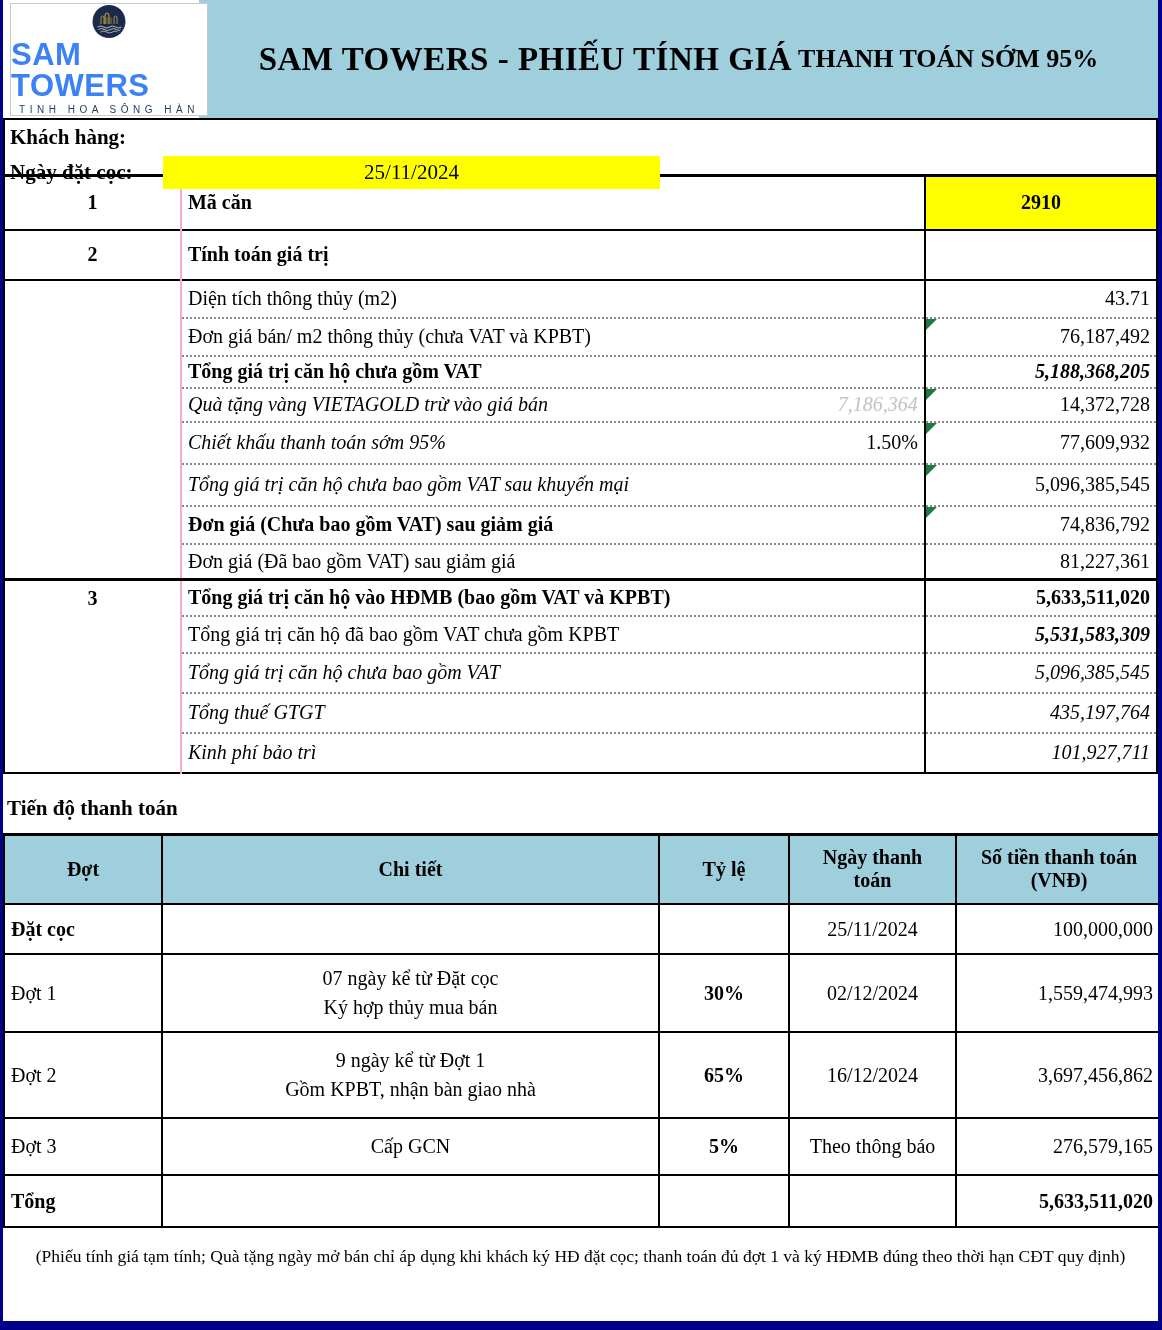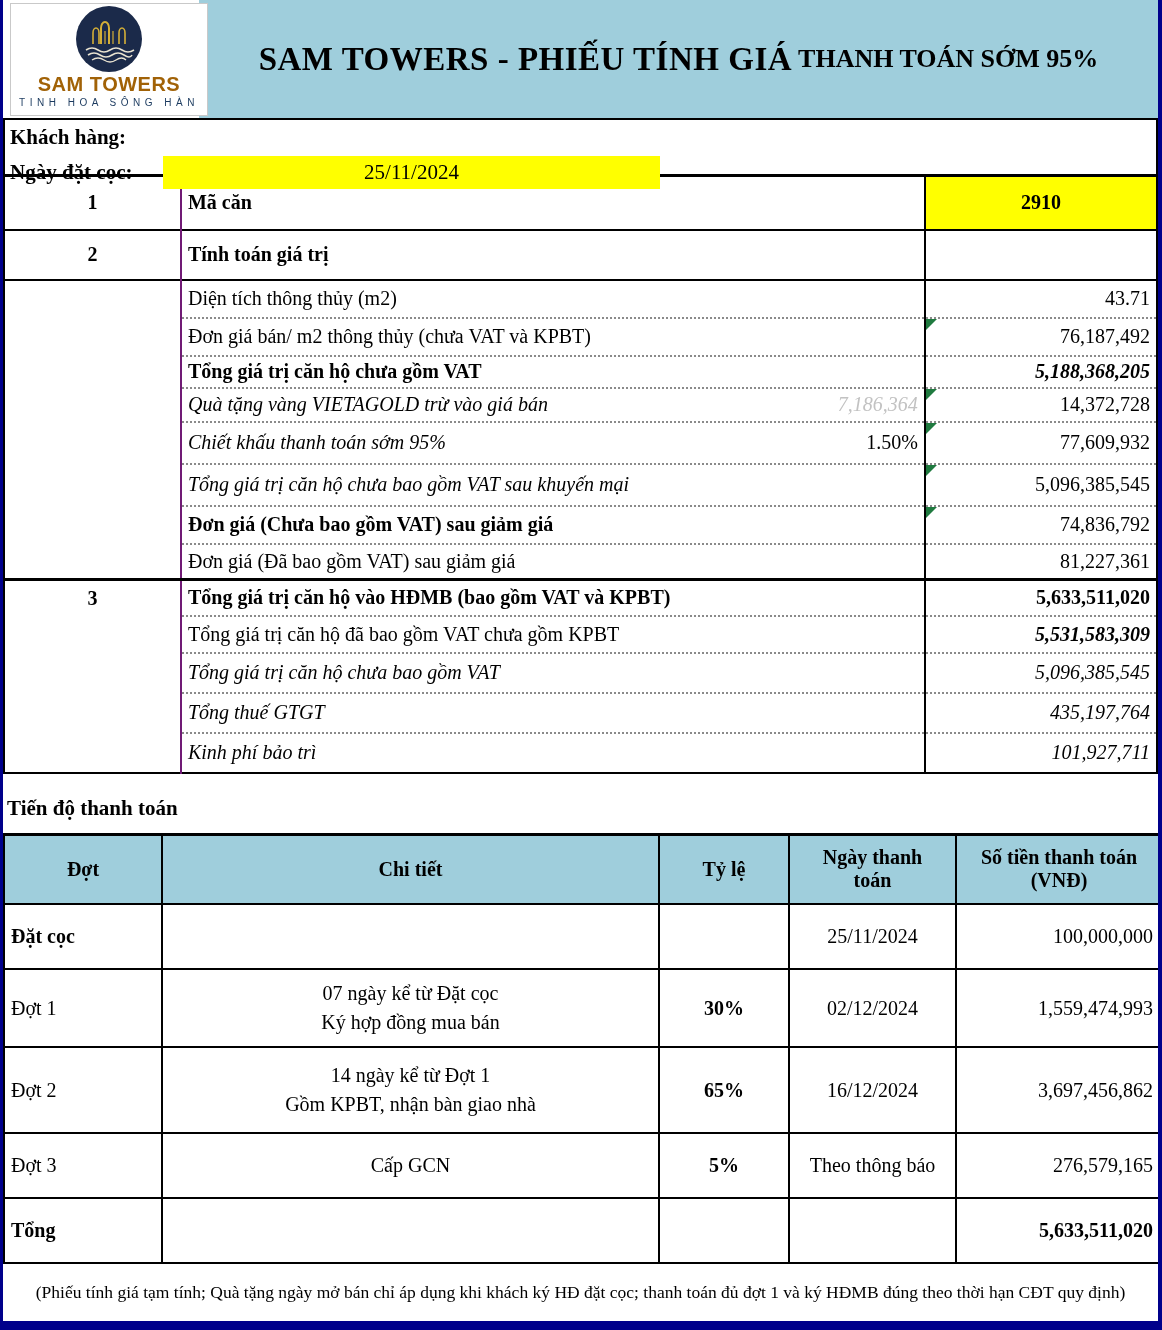--- a/index.html
+++ b/index.html
@@ -14,52 +14,52 @@
   .sheet{position:relative;width:1162px;height:1330px;background:#fff;
          border-left:3px solid var(--frame);border-right:4px solid var(--frame);overflow:hidden;}
   
   .top{position:relative;height:118px;background:#fff;}
   .title-band{position:absolute;left:196px;top:0;right:0;height:118px;background:var(--header-bg);
               display:flex;align-items:center;justify-content:center;gap:6px;}
   .title{font-size:33px;font-weight:bold;letter-spacing:.5px;}
   .subtitle{font-size:26px;font-weight:bold;}
   .logo-box{position:absolute;left:7px;top:3px;width:198px;height:113px;background:#fff;
             border:1px solid #c9c9c9;display:flex;flex-direction:column;align-items:center;justify-content:flex-start;z-index:2;}
-  .brand-name{font-family:"Liberation Sans","DejaVu Sans",sans-serif;font-weight:bold;font-size:20px;color:#a16207;letter-spacing:.5px;line-height:1;}
+  .brand-name{font-family:"Liberation Sans","DejaVu Sans",sans-serif;font-weight:bold;font-size:31px;color:#3b82f6;letter-spacing:.5px;line-height:1;}
   .brand-tag{font-family:"Liberation Sans","DejaVu Sans",sans-serif;font-size:10px;color:#1B3A5F;letter-spacing:4.5px;margin-top:3px;}
   
   .cust{border:2px solid #000;border-bottom:none;height:56px;}
   .cust-row{position:relative;height:35px;display:flex;align-items:center;}
   .cust-label{font-weight:bold;font-size:21px;padding-left:5px;}
   .date-cell{position:absolute;left:158px;top:1px;width:497px;height:33px;background:var(--highlight);
              display:flex;align-items:center;justify-content:center;font-size:21px;}
   
   table{border-collapse:collapse;width:100%;table-layout:fixed;}
   .main{border:2px solid #000;border-top:3px solid #000;}
   .main td{vertical-align:middle;font-size:20px;overflow:hidden;}
   .c-no{width:157px;text-align:center;font-weight:bold;font-size:22px;}
-  .c-label{width:660px;border-left:2px solid #701a75;padding:2px 6px;}
+  .c-label{width:660px;border-left:2px solid #f9a8d4;padding:2px 6px;}
   .c-val{width:206px;border-left:2px solid #000;text-align:right;padding:2px 6px;position:relative;}
   tr.sep-solid td{border-top:2px solid #000;}
   tr.sep-thick td{border-top:3px solid #000;}
   tr.sep-dot td.c-label,tr.sep-dot td.c-val{border-top:2px dotted #8a8a8a;}
   tr.sep-dot td.c-no{border-top:none;}
   .yellow{background:var(--highlight);text-align:center;font-weight:bold;font-size:22px;}
   .b{font-weight:bold;} .i{font-style:italic;} .bi{font-weight:bold;font-style:italic;}
   .flexlab{display:flex;justify-content:space-between;align-items:baseline;}
   .ghost{color:var(--ghost);font-style:italic;font-size:20px;}
   .ratemid{font-style:normal;font-weight:normal;font-size:20px;}
   .tri{position:absolute;top:0;left:0;width:0;height:0;
        border-top:11px solid var(--comment-green);border-right:11px solid transparent;}
   
   .sched-title{font-weight:bold;font-size:21px;padding:22px 0 12px 4px;}
   .pay{border:2px solid #000;border-top:3px solid #000;}
   .pay th,.pay td{border:2px solid #000;font-size:20px;vertical-align:middle;}
   .pay th{background:var(--header-bg);font-weight:bold;text-align:center;padding:6px 12px;height:70px;}
-  .p-phase{width:158px;text-align:left;padding:20px 6px;}
+  .p-phase{width:158px;text-align:left;padding:12px 6px;}
   .p-detail{width:497px;text-align:center;padding:4px 8px;}
   .p-rate{width:130px;text-align:center;font-weight:bold;}
   .p-date{width:167px;text-align:center;padding:4px 6px;}
   .p-amount{width:206px;text-align:right;padding:4px 8px;}
   .dline{display:block;line-height:1.45;}
   
   .footnote{padding:14px 14px 10px 14px;text-align:center;font-size:17.5px;line-height:1.7;}
   .bottom-bar{position:absolute;left:0;right:0;bottom:0;height:9px;background:var(--frame);}
 </style>
 </head>
@@ -204,30 +204,30 @@
       <td class="p-phase b">Đặt cọc</td>
       <td class="p-detail"></td>
       <td class="p-rate"></td>
       <td class="p-date">25/11/2024</td>
       <td class="p-amount">100,000,000</td>
     </tr>
     <tr style="height:78px">
       <td class="p-phase">Đợt 1</td>
       <td class="p-detail">
         <span class="dline">07 ngày kể từ Đặt cọc</span>
-        <span class="dline">Ký hợp đồng mua bán</span>
+        <span class="dline">Ký hợp thủy mua bán</span>
       </td>
       <td class="p-rate">30%</td>
       <td class="p-date">02/12/2024</td>
       <td class="p-amount">1,559,474,993</td>
     </tr>
     <tr style="height:86px">
       <td class="p-phase">Đợt 2</td>
       <td class="p-detail">
-        <span class="dline">14 ngày kể từ Đợt 1</span>
+        <span class="dline">9 ngày kể từ Đợt 1</span>
         <span class="dline">Gồm KPBT, nhận bàn giao nhà</span>
       </td>
       <td class="p-rate">65%</td>
       <td class="p-date">16/12/2024</td>
       <td class="p-amount">3,697,456,862</td>
     </tr>
     <tr style="height:57px">
       <td class="p-phase">Đợt 3</td>
       <td class="p-detail">Cấp GCN</td>
       <td class="p-rate">5%</td>

